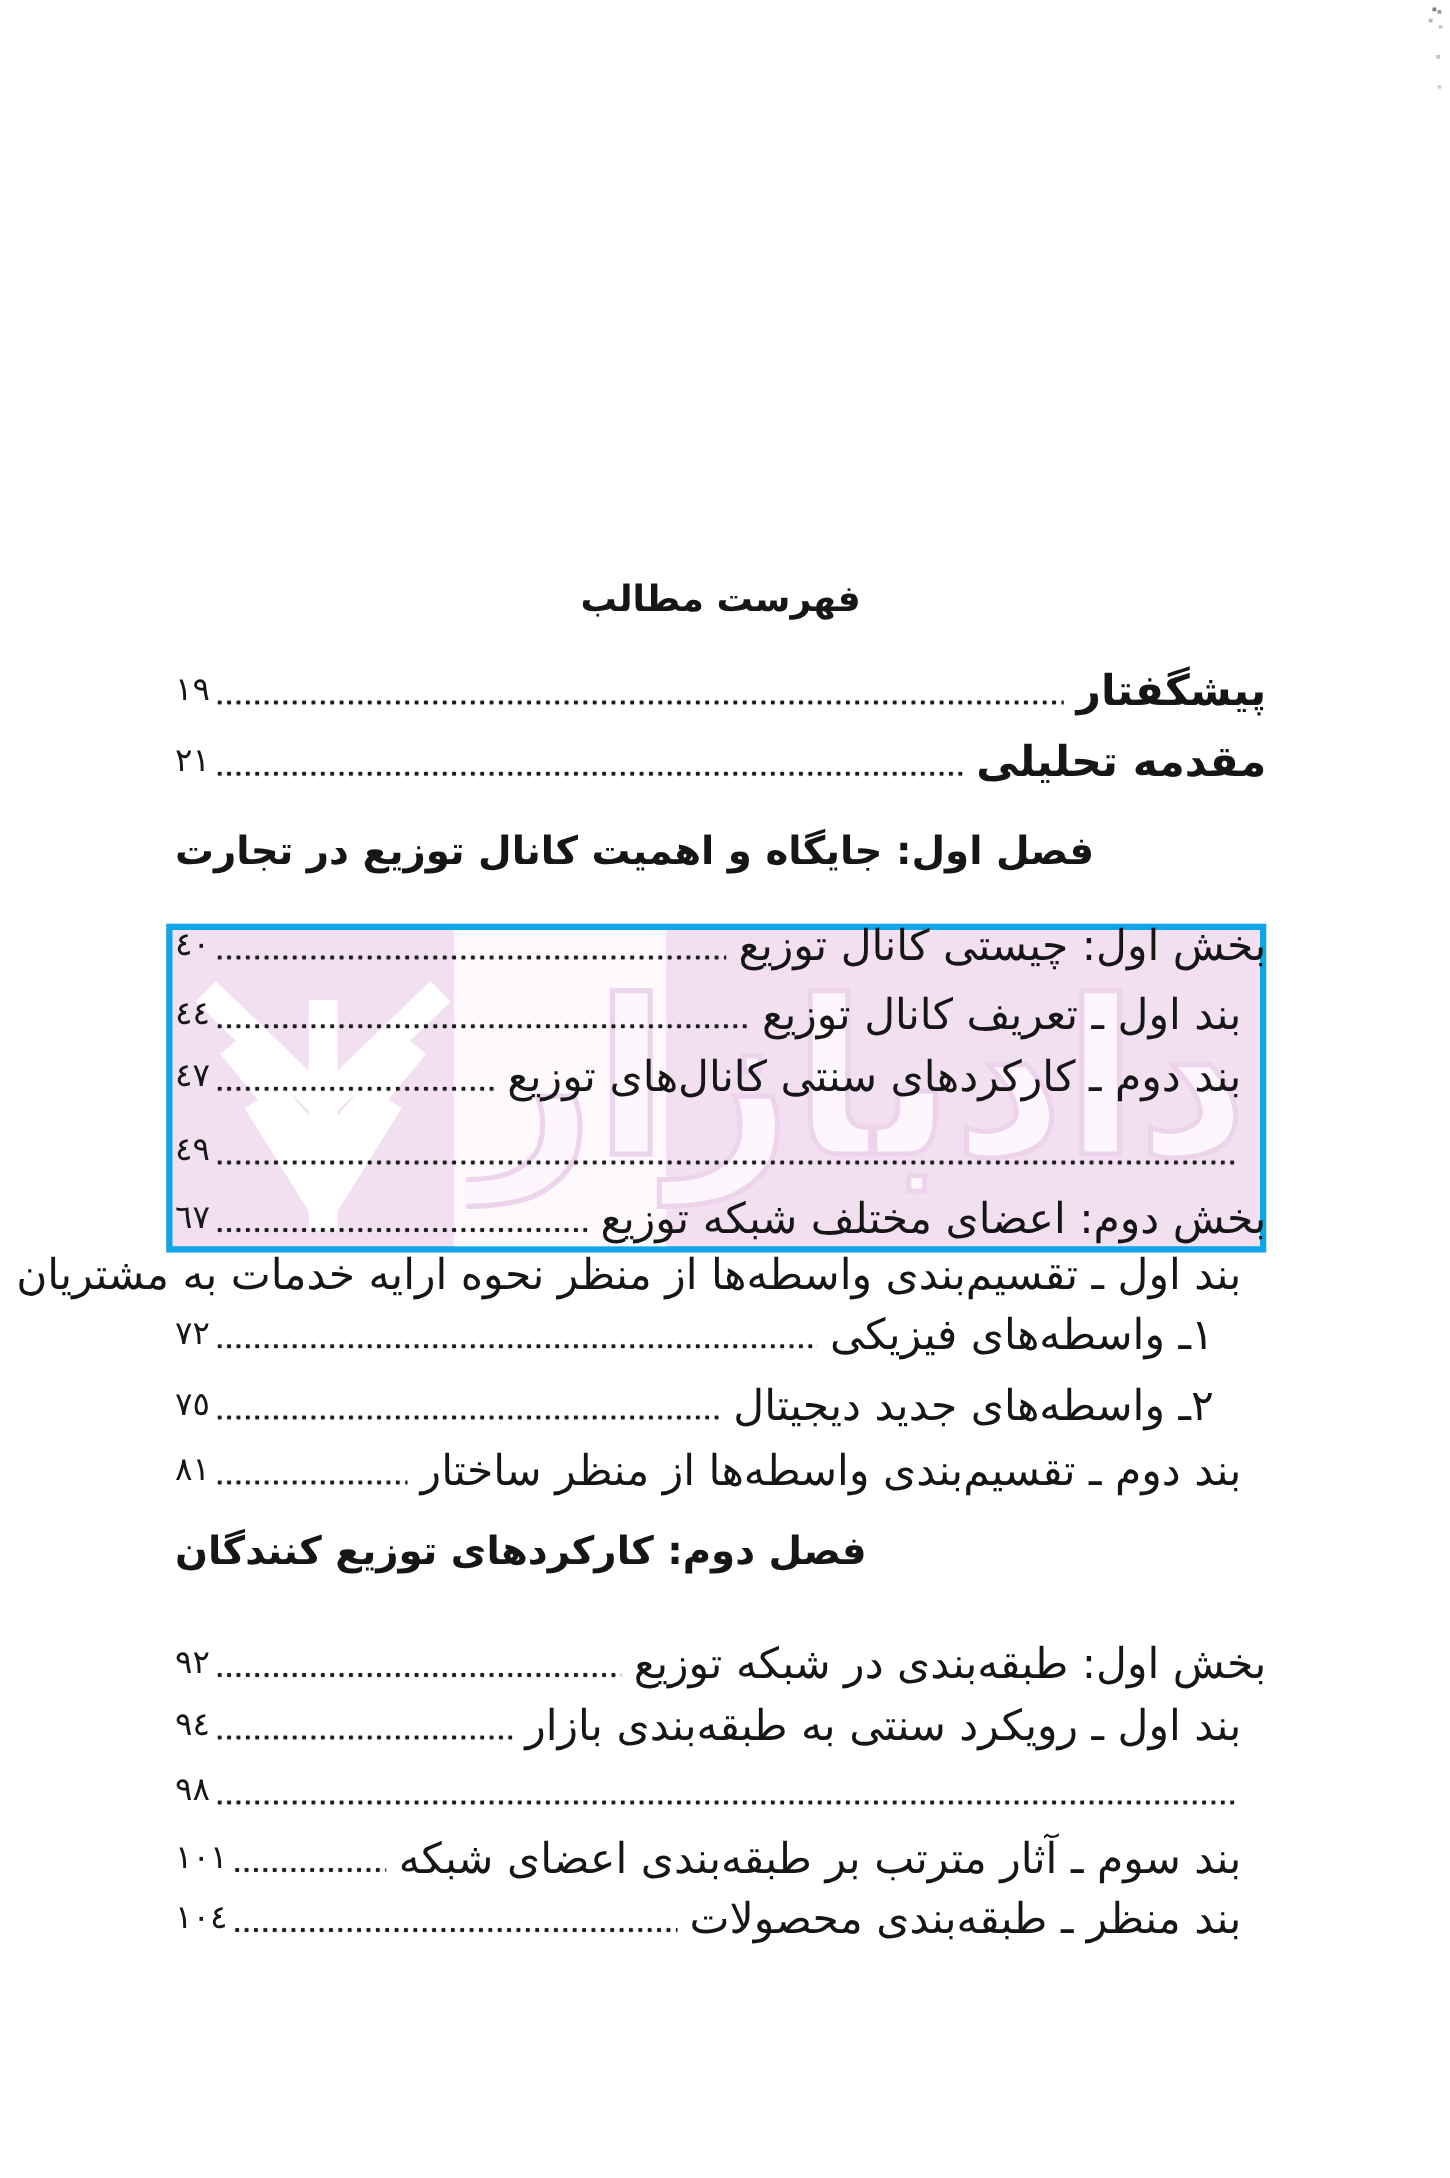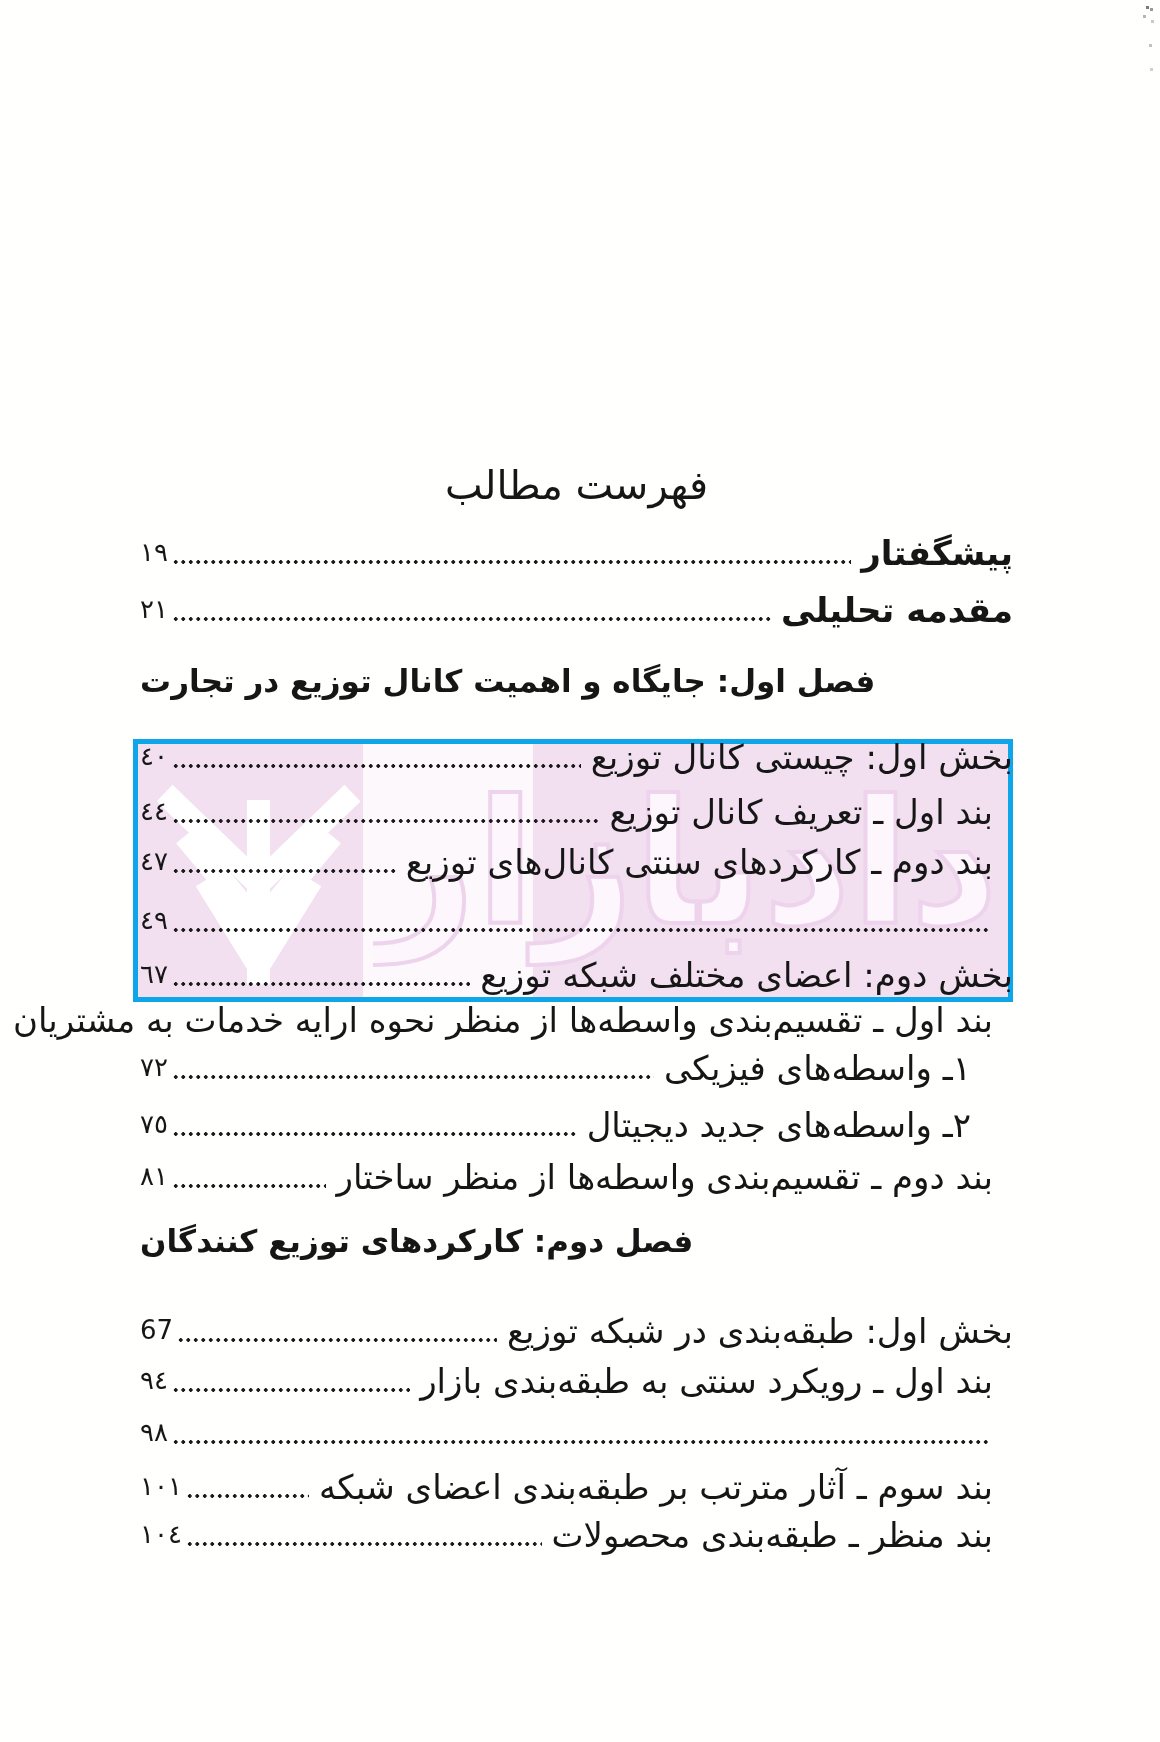--- a/index.html
+++ b/index.html
@@ -24,21 +24,21 @@
     display:flex;align-items:center;justify-content:center;
     font-size:172px;font-weight:bold;line-height:1;
     color:#fdf6fc;-webkit-text-stroke:4px #eed3ec;
     white-space:nowrap;overflow:hidden;
   }
 
   
   .toc{position:absolute;left:140px;top:0;width:873px;z-index:2;}
   .title{
     position:absolute;top:462px;left:0;width:100%;text-align:center;
-    font-size:40px;font-weight:normal;letter-spacing:-1px;
+    font-size:29px;font-weight:bold;letter-spacing:-1px;
   }
   .chapter{
     position:absolute;left:0;width:100%;text-align:left;
     font-size:31px;font-weight:bold;
   }
   .row{
     position:absolute;left:0;width:100%;height:44px;
     display:flex;align-items:center;box-sizing:border-box;
   }
   .row .lbl{font-size:34px;line-height:1.25;white-space:nowrap;margin-left:6px;}
@@ -141,21 +141,21 @@
       <span class="lbl">بند دوم ـ تقسیم‌بندی واسطه‌ها از منظر ساختار</span>
       <span class="dots"></span>
       <span class="pg">٨١</span>
     </div>
 
     <div class="chapter" style="top:1223px">فصل دوم: کارکردهای توزیع کنندگان</div>
 
     <div class="row" style="top:1309px">
       <span class="lbl">بخش اول: طبقه‌بندی در شبکه توزیع</span>
       <span class="dots"></span>
-      <span class="pg">67</span>
+      <span class="pg">٩٢</span>
     </div>
     <div class="row ind1" style="top:1359px">
       <span class="lbl">بند اول ـ رویکرد سنتی به طبقه‌بندی بازار</span>
       <span class="dots"></span>
       <span class="pg">٩٤</span>
     </div>
     <div class="row ind1" style="top:1411px">
       <span class="dots"></span>
       <span class="pg">٩٨</span>
     </div>

